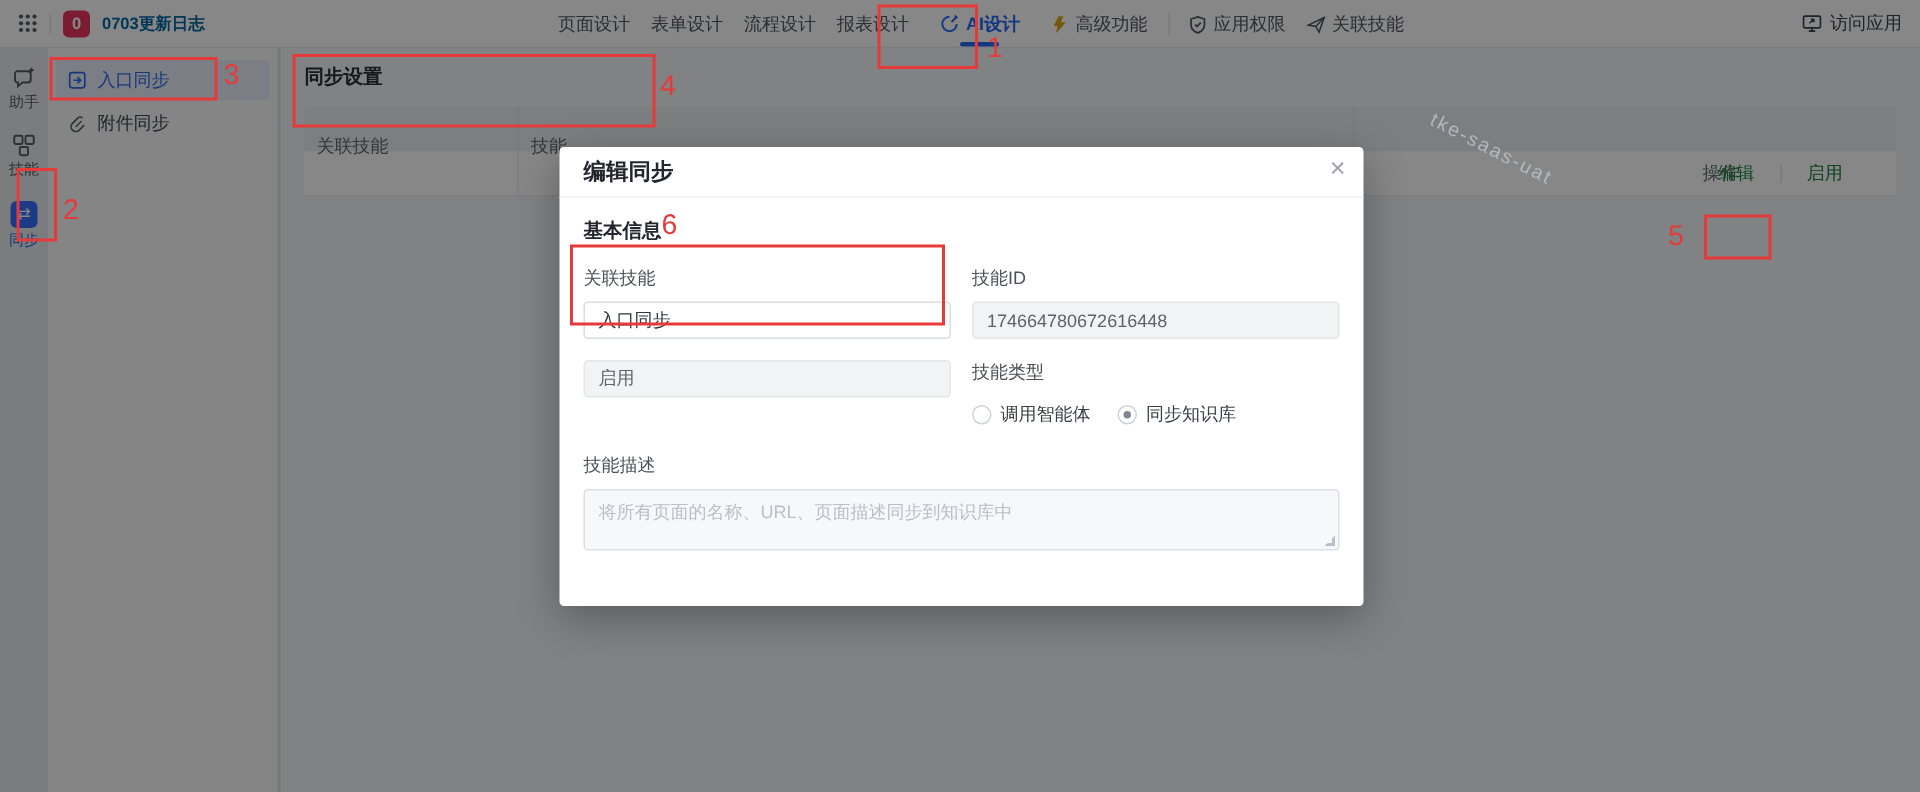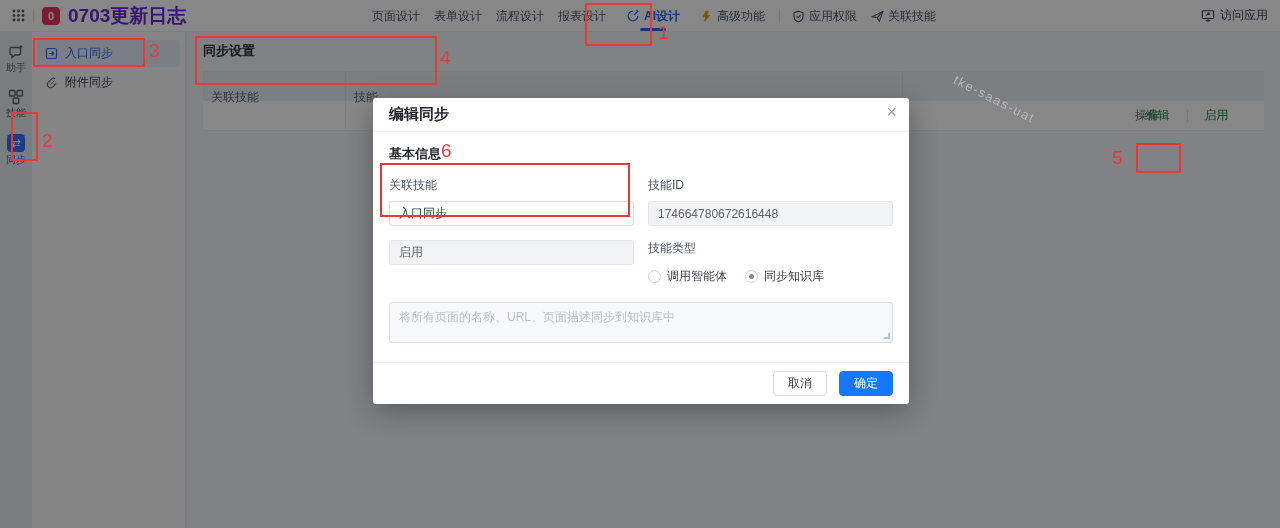--- a/index.html
+++ b/index.html
@@ -7,21 +7,21 @@
         font-family:"Liberation Sans","DejaVu Sans",sans-serif;overflow:hidden;}
   *{box-sizing:border-box;}
 
   
   .topbar{position:absolute;left:0;top:0;right:0;height:32px;background:#fff;
           border-bottom:1px solid #ebedf0;display:flex;align-items:center;padding:0 12px;z-index:1;}
   .tb-left{display:flex;align-items:center;gap:8px;}
   .tb-sep{width:1px;height:14px;background:#e3e5e9;}
   .app-badge{width:18px;height:18px;border-radius:4px;background:#e8355f;color:#fff;
              font-size:11px;font-weight:bold;display:flex;align-items:center;justify-content:center;}
-  .app-title{font-size:19px;font-weight:bold;color:#6d28d9;}
+  .app-title{font-size:11px;font-weight:bold;color:#0369a1;}
   .tb-nav{position:absolute;left:372px;top:0;height:32px;display:flex;align-items:center;}
   .nav-item{display:flex;align-items:center;gap:4px;font-size:12px;color:#4e5562;
             padding:0 0;margin-right:14px;height:32px;position:relative;white-space:nowrap;}
   .nav-item.active{color:#2468f2;font-weight:bold;padding:0 6px;}
   .nav-item.active::after{content:"";position:absolute;left:50%;transform:translateX(-50%);
             bottom:1px;width:26px;height:3px;border-radius:2px;background:#2468f2;}
   .nav-sep{width:1px;height:14px;background:#e3e5e9;margin:0 12px 0 0;}
   .tb-right{margin-left:auto;display:flex;align-items:center;gap:5px;font-size:12px;color:#3d424b;}
 
   
@@ -318,29 +318,26 @@
             </span>
             <span class="radio-opt">
               <span class="radio checked"></span>
               <span>同步知识库</span>
             </span>
           </div>
         </div>
       </div>
 
       <div class="fdesc">
+        <div class="flabel">技能描述</div>
         <textarea class="ftextarea" placeholder="将所有页面的名称、URL、页面描述同步到知识库中" style=""></textarea>
         <span class="grip"></span>
       </div>
     </div>
 
-    <div class="modal-ft">
-      <button class="btn">取消</button>
-      <button class="btn primary">确定</button>
-    </div>
   </div>
 
   <div class="ann-box b1"></div>
   <div class="ann-num n1">1</div>
   <div class="ann-box b2"></div>
   <div class="ann-num n2">2</div>
   <div class="ann-box b3"></div>
   <div class="ann-num n3">3</div>
   <div class="ann-box b4"></div>
   <div class="ann-num n4">4</div>

